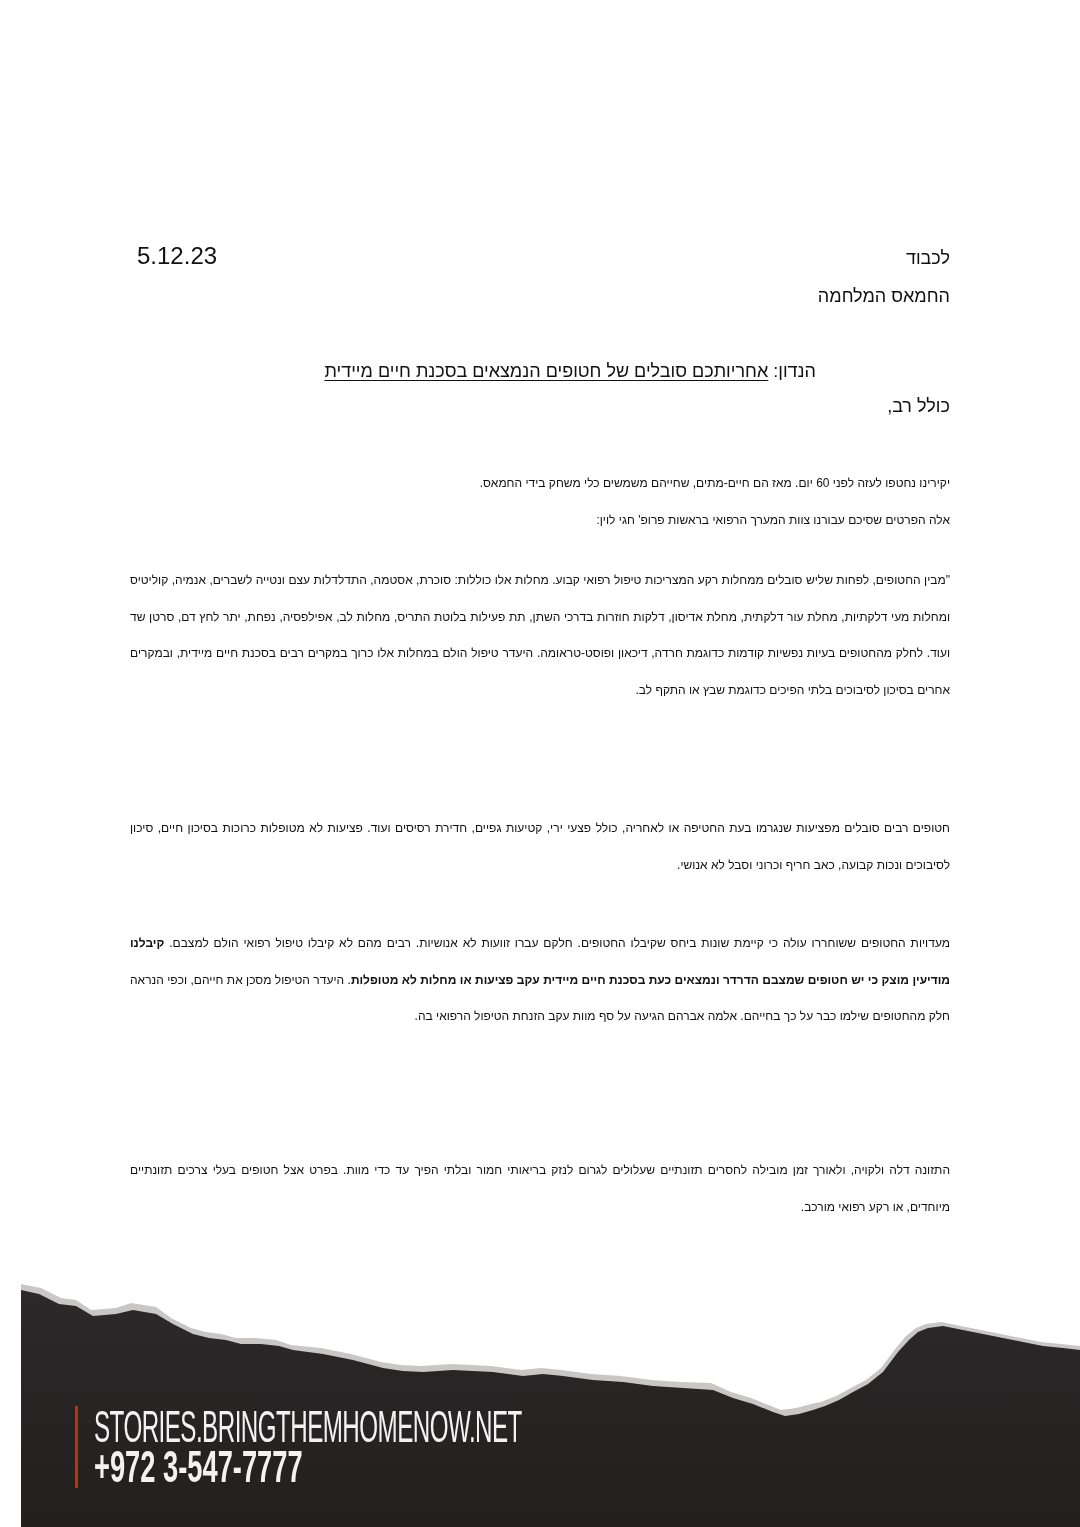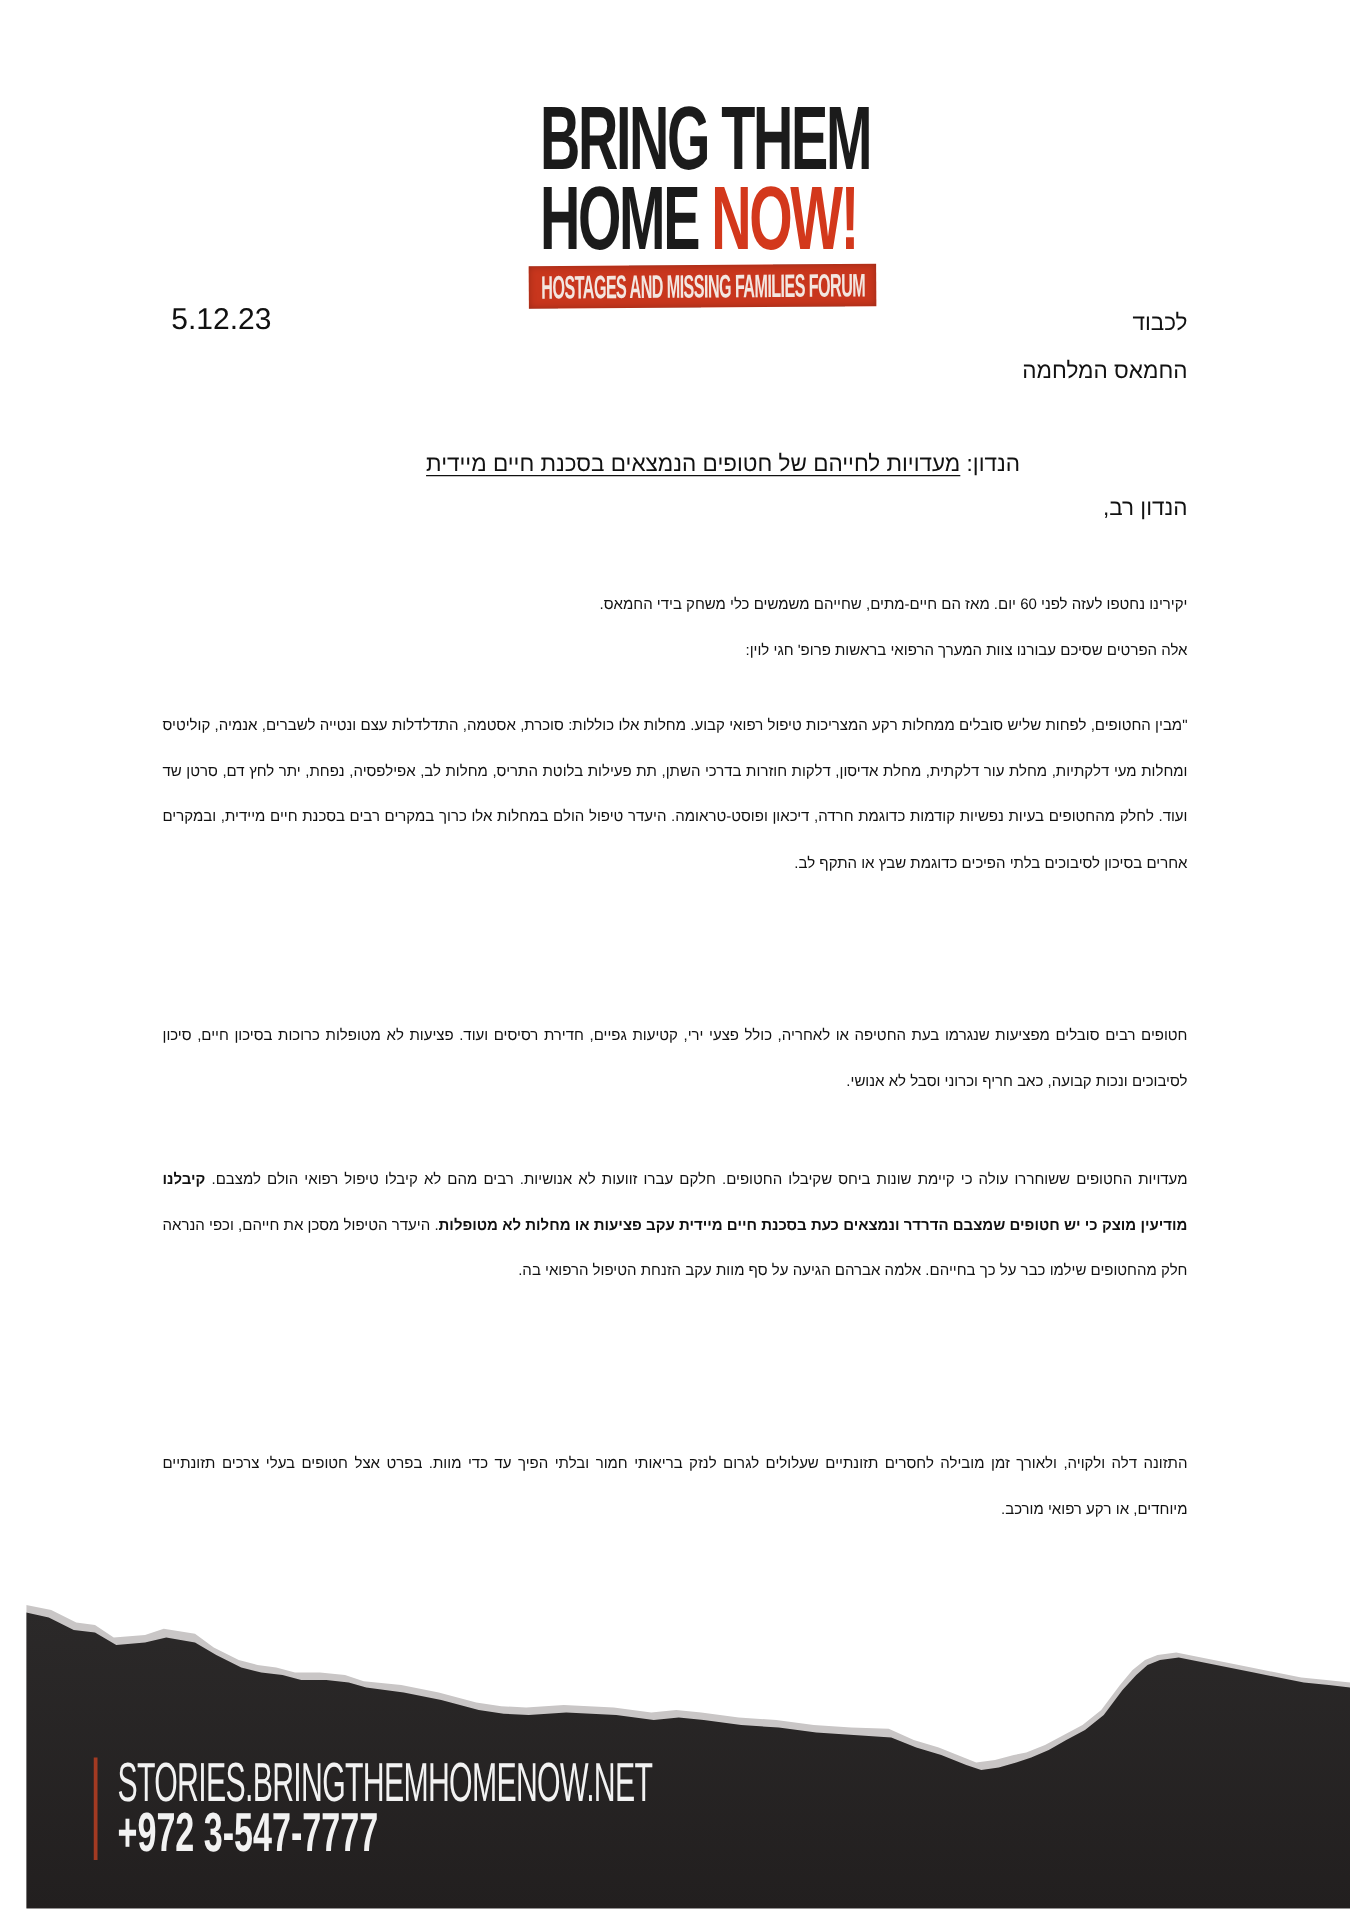--- a/index.html
+++ b/index.html
@@ -176,35 +176,28 @@
       transform-origin: left top;
       white-space: nowrap;
       height: 42px;
     }
   </style>
 </head>
 <body>
 
 <div class="page">
 
-  <div class="logo">
-    <div class="logo-line l1">BRING THEM</div>
-    <div class="logo-line l2"><span>HOME </span><span class="accent">NOW!</span></div>
-    <div class="logo-banner">
-      <span>HOSTAGES AND MISSING FAMILIES FORUM</span>
-    </div>
-  </div>
 
   <div class="date">5.12.23</div>
   <div class="to-label rtl">לכבוד</div>
   <div class="to-recipient rtl">החמאס המלחמה</div>
 
-  <div class="subject rtl"><span>הנדון: </span><span class="subject-text">מעדויות לחייהם של חטופים הנמצאים בסכנת חיים מיידית</span></div>
-
-  <div class="greeting rtl">הנדון רב,</div>
+  <div class="subject rtl"><span>הנדון: </span><span class="subject-text">אחריותכם סובלים של חטופים הנמצאים בסכנת חיים מיידית</span></div>
+
+  <div class="greeting rtl">כולל רב,</div>
 
   <div class="body-text p-intro rtl">
     <div>יקירינו נחטפו לעזה לפני 60 יום. מאז הם חיים-מתים, שחייהם משמשים כלי משחק בידי החמאס.</div>
     <div>אלה הפרטים שסיכם עבורנו צוות המערך הרפואי בראשות פרופ' חגי לוין:</div>
   </div>
 
   <div class="body-text p-medical rtl">"מבין החטופים, לפחות שליש סובלים ממחלות רקע המצריכות טיפול רפואי קבוע. מחלות אלו כוללות: סוכרת, אסטמה, התדלדלות עצם ונטייה לשברים, אנמיה, קוליטיס ומחלות מעי דלקתיות, מחלת עור דלקתית, מחלת אדיסון, דלקות חוזרות בדרכי השתן, תת פעילות בלוטת התריס, מחלות לב, אפילפסיה, נפחת, יתר לחץ דם, סרטן שד ועוד. לחלק מהחטופים בעיות נפשיות קודמות כדוגמת חרדה, דיכאון ופוסט-טראומה. היעדר טיפול הולם במחלות אלו כרוך במקרים רבים בסכנת חיים מיידית, ובמקרים אחרים בסיכון לסיבוכים בלתי הפיכים כדוגמת שבץ או התקף לב.</div>
 
   <div class="body-text p-injuries rtl">חטופים רבים סובלים מפציעות שנגרמו בעת החטיפה או לאחריה, כולל פצעי ירי, קטיעות גפיים, חדירת רסיסים ועוד. פציעות לא מטופלות כרוכות בסיכון חיים, סיכון לסיבוכים ונכות קבועה, כאב חריף וכרוני וסבל לא אנושי.</div>
 

